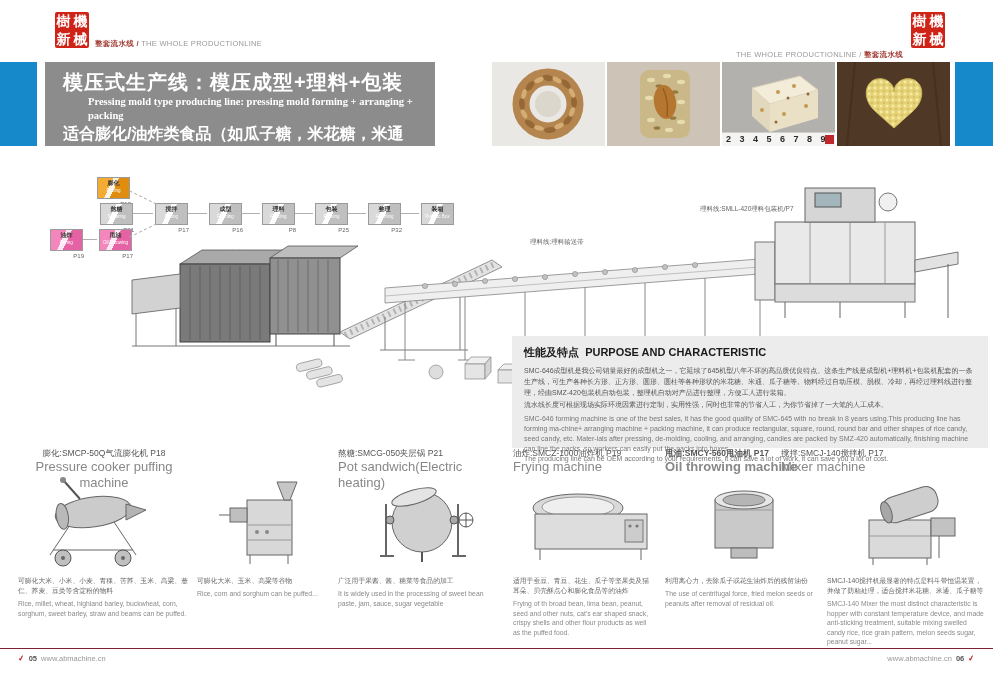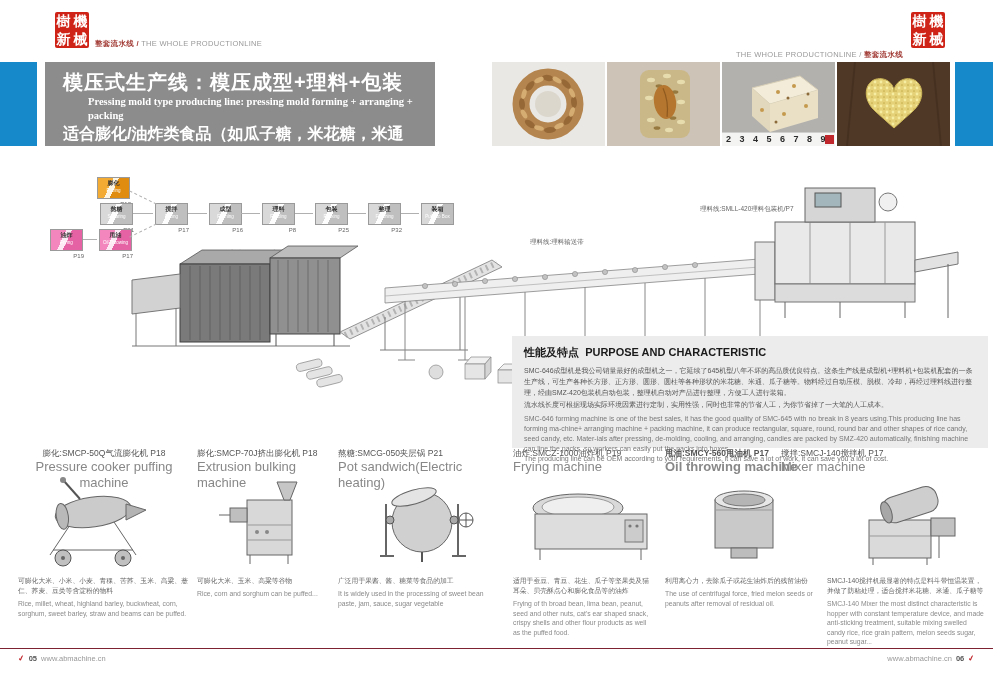--- a/index.html
+++ b/index.html
@@ -315,24 +315,20 @@
     <div class="p-zh">SMC-646成型机是我公司销量最好的成型机之一，它延续了645机型八年不坏的高品质优良特点。这条生产线是成型机+理料机+包装机配套的一条生产线，可生产各种长方形、正方形、圆形、圆柱等各种形状的米花糖、米通、瓜子糖等。物料经过自动压模、脱模、冷却，再经过理料线进行整理，经由SMZ-420包装机自动包装，整理机自动对产品进行整理，方便工人进行装箱。
 流水线长度可根据现场实际环境因素进行定制，实用性强，同时也非常的节省人工，为你节省掉了一大笔的人工成本。</div>
     <div class="p-en">SMC-646 forming machine is one of the best sales, it has the good quality of SMC-645 with no break in 8 years using.This producing line has forming ma-chine+ arranging machine + packing machine, it can produce rectangular, square, round, round bar and other shapes of rice candy, seed candy, etc. Mater-ials after pressing, de-molding, cooling, and arranging, candies are packed by SMZ-420 automatically, finishing machine can line the packs, so workers can easily put the packs into boxes.
 The producing line can be OEM according to your requirements, it can save a lot of work, it can save you a lot of cost.</div>
   </div>
 
   <div class="abs" style="left:18px;top:448px;width:172px;text-align:center;">
     <div class="cap-zh">膨化:SMCP-50Q气流膨化机 P18</div>
     <div class="cap-en">Pressure cooker puffing machine</div>
   </div>
-  <div class="abs" style="left:197px;top:448px;width:135px;">
-    <div class="cap-zh">膨化:SMCP-70J挤出膨化机 P18</div>
-    <div class="cap-en">Extrusion bulking machine</div>
-  </div>
   <div class="abs" style="left:338px;top:448px;width:168px;">
     <div class="cap-zh">熬糖:SMCG-050夹层锅 P21</div>
     <div class="cap-en">Pot sandwich(Electric heating)</div>
   </div>
   <div class="abs" style="left:513px;top:448px;width:145px;">
     <div class="cap-zh">油炸:SMCZ-1000油炸机 P19</div>
     <div class="cap-en">Frying machine</div>
   </div>
   <div class="abs" style="left:665px;top:448px;width:155px;font-weight:bold;">
     <div class="cap-zh">甩油:SMCY-560甩油机 P17</div>

